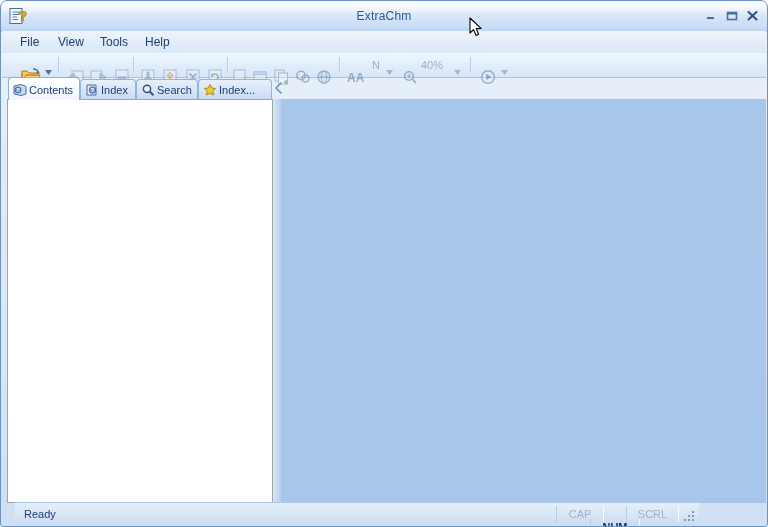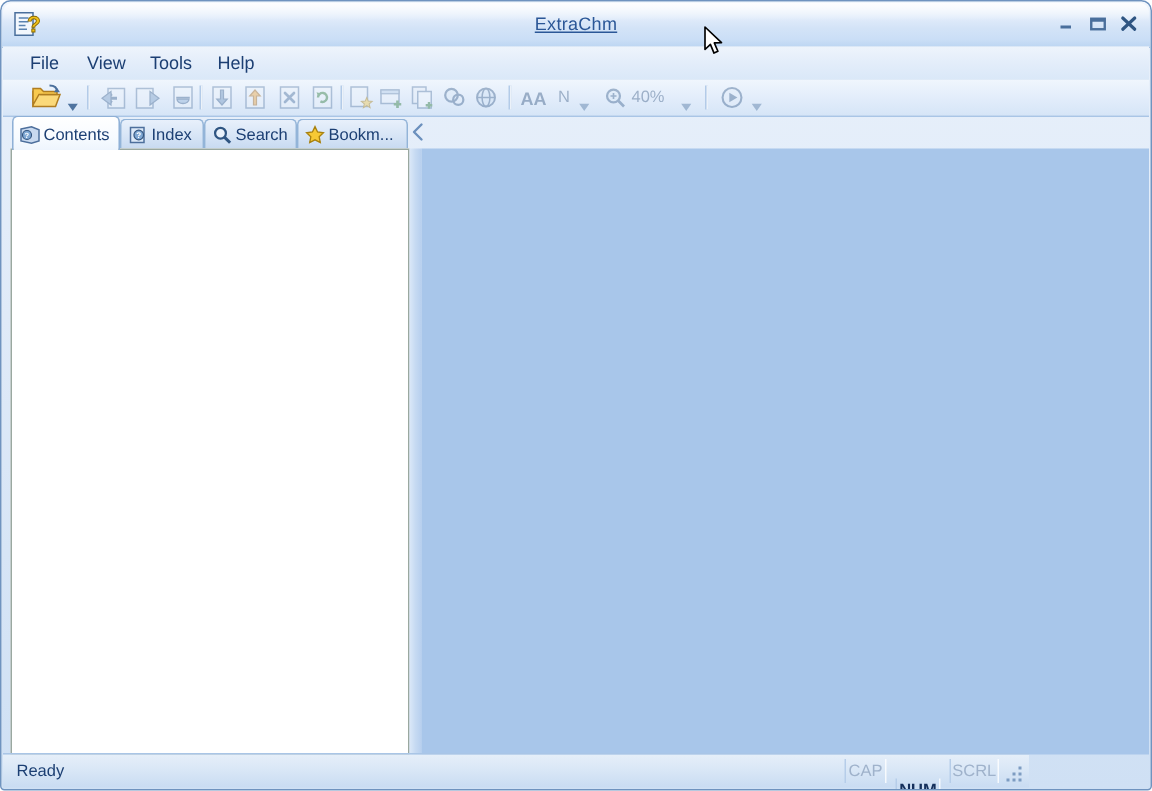--- a/index.html
+++ b/index.html
@@ -51,21 +51,20 @@
   }
   #window-title {
     position: absolute;
     left: 0; top: 0;
     width: 766px; height: 30px;
     line-height: 30px;
     text-align: center;
     font-size: 12px;
     color: #2b5797;
     letter-spacing: 0.2px;
-    text-decoration: underline;
   }
   .winbtn {
     position: absolute;
     top: 7px;
     width: 17px; height: 15px;
     cursor: default;
   }
   #btn-min { right: 48px; }
   #btn-max { right: 27px; }
   #btn-close { right: 6px; }
@@ -94,21 +93,21 @@
   
   #toolbar {
     position: absolute;
     left: 1px; top: 52px;
     width: 764px; height: 24px;
     background: linear-gradient(to bottom, #f0f6fd 0%, #e4eefb 45%, #d6e5f7 100%);
     border-bottom: 1px solid #a9c5e6;
   }
   .tb-item {
     position: absolute;
-    top: 2px;
+    top: 14px;
     height: 20px;
     cursor: default;
   }
   .tb-sep {
     position: absolute;
     top: 4px;
     width: 1px; height: 16px;
     background: #b3cbe8;
     border-right: 1px solid rgba(255,255,255,0.75);
   }
@@ -203,42 +202,42 @@
   #contentpane {
     position: absolute;
     left: 280px; top: 98px;
     width: 485px; height: 404px;
     background: #a8c6ea;
   }
 
   
   #statusbar {
     position: absolute;
-    left: 1px; bottom: 1px;
+    left: 14px; bottom: 1px;
     width: 684px; height: 22px;
     background: linear-gradient(to bottom, #e6eff9 0%, #d8e6f6 50%, #c9dcf2 100%);
     border-top: 1px solid #a9c5e6;
   }
   #status-text {
     position: absolute;
     left: 9px; top: 0;
     height: 22px; line-height: 22px;
     font-size: 11px;
     color: #1c3f73;
   }
   .sb-cell {
     position: absolute;
     top: 3px;
     height: 16px;
     line-height: 16px;
     font-size: 11px;
     text-align: center;
     border-left: 1px solid #b6cde9;
     border-right: 1px solid rgba(255,255,255,0.8);
-    padding: 0 0;
+    padding: 0 10px;
     color: #9fb2cb;
   }
   .sb-cell.on { color: #15305c; font-weight: bold; }
   #sb-grip { position: absolute; right: 3px; bottom: 2px; width: 14px; height: 14px; }
 
   
   #cursor { position: absolute; left: 468px; top: 16px; width: 14px; height: 22px; pointer-events: none; z-index: 999; }
 </style>
 </head>
 <body>
@@ -475,21 +474,21 @@
       </span>
       <span class="tab-lbl">Search</span>
     </div>
 
     <div class="tab" style="left:196px;width:74px;">
       <span class="tab-ico">
         <svg width="14" height="14" viewBox="0 0 14 14">
           <path d="M7,1.4 L8.7,5 L12.6,5.5 L9.8,8.2 L10.5,12 L7,10.2 L3.5,12 L4.2,8.2 L1.4,5.5 L5.3,5 Z" fill="#f6c934" stroke="#a8810f" stroke-width="0.9"></path>
         </svg>
       </span>
-      <span class="tab-lbl">Bookm...</span>
+      <span class="tab-lbl">Index...</span>
     </div>
 
     <div id="tab-scroll">
       <svg width="10" height="14" viewBox="0 0 10 14">
         <path d="M7,2 L2,7 L7,12" stroke="#6b90bd" stroke-width="1.6" fill="none" stroke-linecap="round" stroke-linejoin="round"></path>
       </svg>
     </div>
   </div>
 
   <div id="treepanel-wrap">

